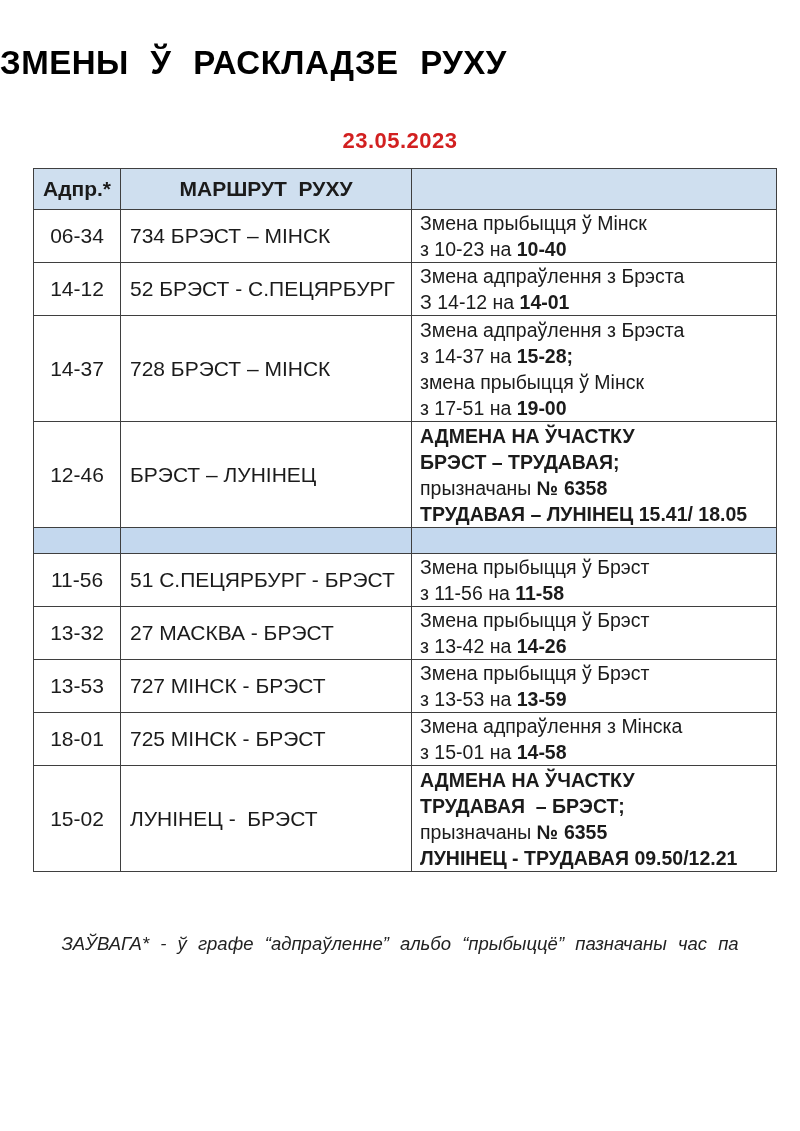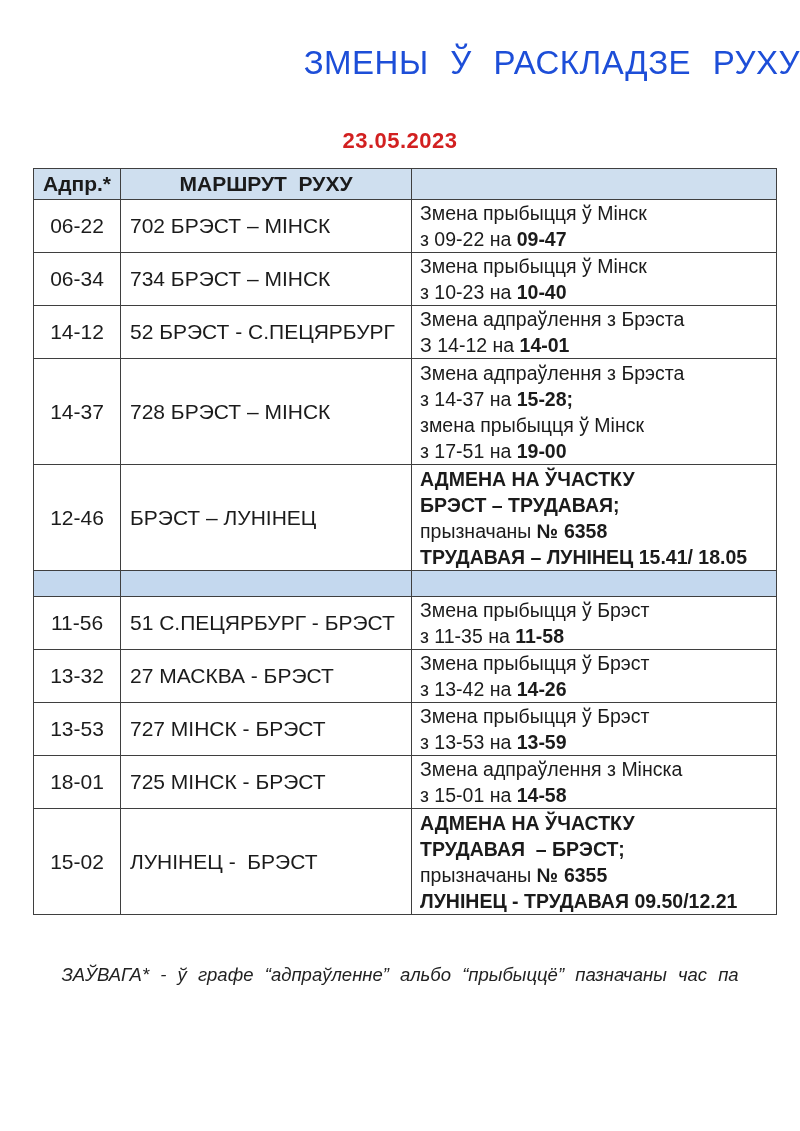--- a/index.html
+++ b/index.html
@@ -14,26 +14,26 @@
   .page{
     position:relative;
     width:800px;height:1131px;
     background:#ffffff;
     color:var(--text);
     font-family:"Liberation Sans", sans-serif;
     overflow:hidden;
   }
   .doc-title{
     margin-top:44px;
-    text-align:right;
+    text-align:left;
     font-size:33px;
-    font-weight:400;
+    font-weight:700;
     letter-spacing:0.5px;
     word-spacing:12px;
-    color:#1d4ed8;
+    color:#000000;
   }
   .doc-date{
     margin-top:46px;
     text-align:center;
     font-size:22px;
     font-weight:700;
     color:var(--date-red);
     letter-spacing:0.5px;
   }
   table.schedule{
@@ -41,21 +41,21 @@
     width:743px;
     border-collapse:collapse;
     table-layout:fixed;
   }
   table.schedule td, table.schedule th{
     border:1.5px solid var(--border);
   }
   col.c1{width:87px;}
   col.c2{width:291px;}
   col.c3{width:365px;}
-  tr.hdr{height:31px;}
+  tr.hdr{height:41px;}
   tr.hdr th{
     background:var(--header-bg);
     font-size:21px;
     font-weight:700;
     white-space:pre-wrap;
     text-align:center;
   }
   tr.h53{height:53px;}
   tr.h106{height:106px;}
   tr.sep{height:26px;}
@@ -73,21 +73,21 @@
   }
   td.c-change{
     font-size:19.5px;
     line-height:26px;
     padding:0 6px 0 8px;
     vertical-align:middle;
   }
   td.c-change .cline{white-space:pre-wrap;}
   td.c-change .bold{font-weight:700;}
   .footnote{
-    margin-top:44px;
+    margin-top:56px;
     text-align:center;
     font-style:italic;
     font-size:18.5px;
     line-height:31px;
     word-spacing:6px;
     color:#222222;
   }
   .footnote div{white-space:nowrap;}
 </style>
 </head>
@@ -106,28 +106,20 @@
         <col class="c3">
       </colgroup>
 
     <tbody>
         <tr class="hdr">
       <th>Адпр.*</th>
       <th>МАРШРУТ  РУХУ</th>
       <th></th>
     </tr>
 
-    <tr class="h53">
-      <td class="c-time">06-22</td>
-      <td class="c-route">702 БРЭСТ – МІНСК</td>
-      <td class="c-change">
-            <div class="cline"><span>Змена прыбыцця ў Мінск</span></div>
-            <div class="cline"><span>з 09-22 на </span><span class="bold">09-47</span></div>
-          </td>
-    </tr>
 
     <tr class="h53">
       <td class="c-time">06-34</td>
       <td class="c-route">734 БРЭСТ – МІНСК</td>
       <td class="c-change">
             <div class="cline"><span>Змена прыбыцця ў Мінск</span></div>
             <div class="cline"><span>з 10-23 на </span><span class="bold">10-40</span></div>
           </td>
     </tr>
 
@@ -167,21 +159,21 @@
       <td></td>
       <td></td>
       <td></td>
     </tr>
 
     <tr class="h53">
       <td class="c-time">11-56</td>
       <td class="c-route">51 С.ПЕЦЯРБУРГ - БРЭСТ</td>
       <td class="c-change">
             <div class="cline"><span>Змена прыбыцця ў Брэст</span></div>
-            <div class="cline"><span>з 11-35 на </span><span class="bold">11-58</span></div>
+            <div class="cline"><span>з 11-56 на </span><span class="bold">11-58</span></div>
           </td>
     </tr>
 
     <tr class="h53">
       <td class="c-time">13-32</td>
       <td class="c-route">27 МАСКВА - БРЭСТ</td>
       <td class="c-change">
             <div class="cline"><span>Змена прыбыцця ў Брэст</span></div>
             <div class="cline"><span>з 13-42 на </span><span class="bold">14-26</span></div>
           </td>

